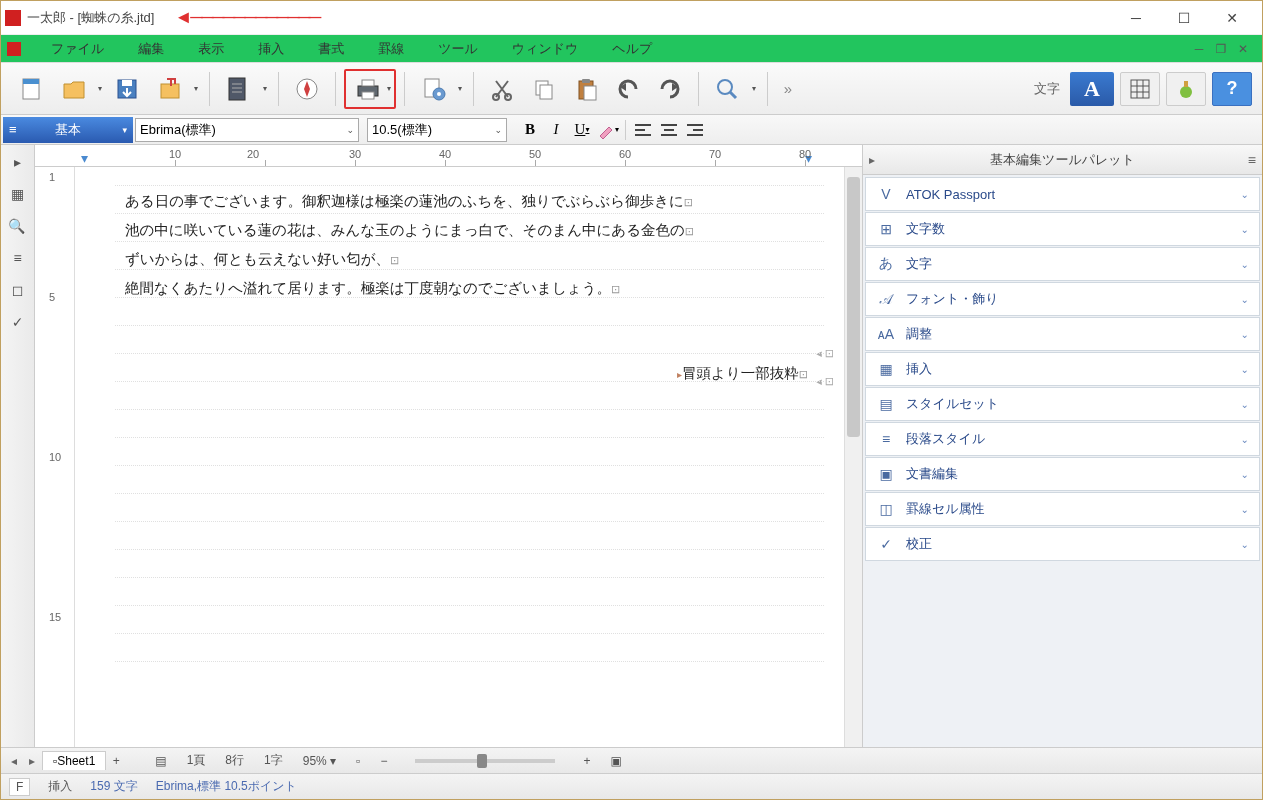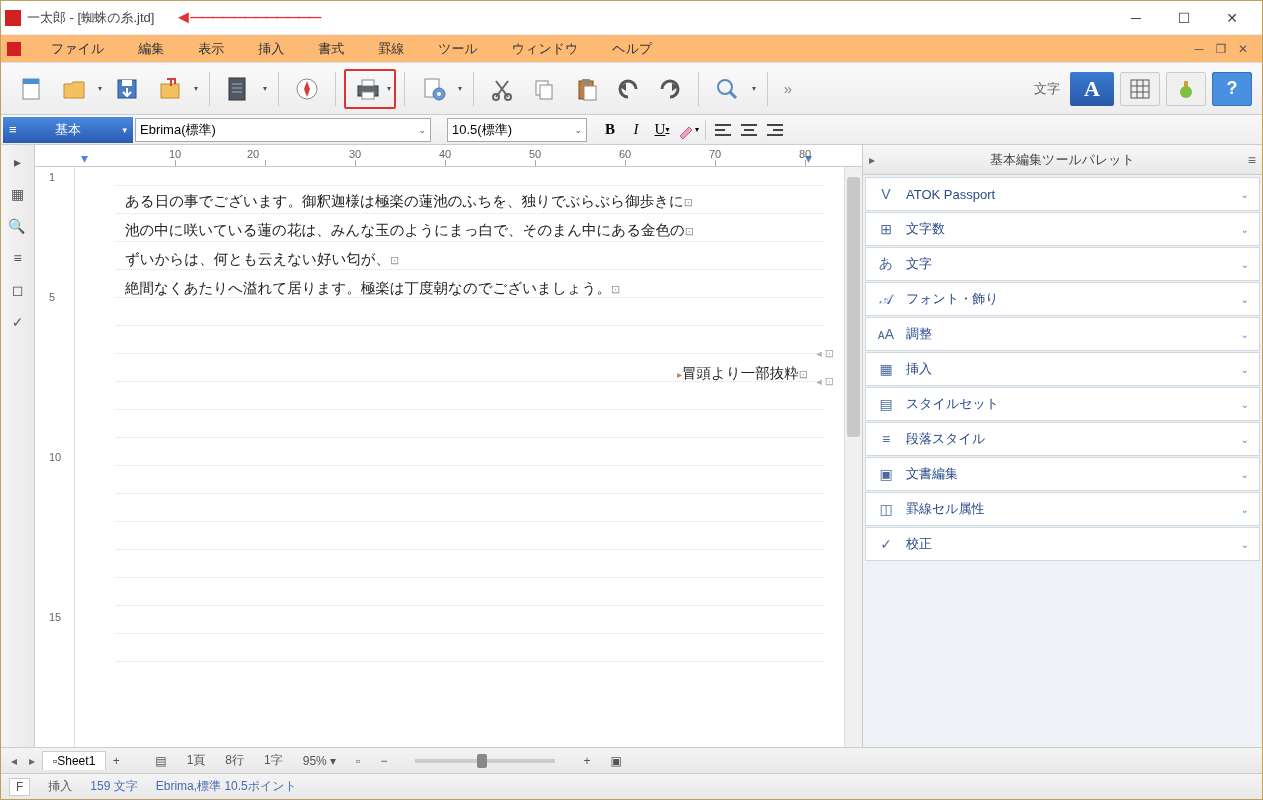--- a/index.html
+++ b/index.html
@@ -4,21 +4,21 @@
 <style>
 * { box-sizing: border-box; margin: 0; padding: 0; }
 body { font-family: "Yu Gothic UI", "Meiryo", sans-serif; font-size: 12px; background: #f0f0f0; overflow: hidden; }
 .window { width: 1263px; height: 800px; background: #fff; display: flex; flex-direction: column; border: 1px solid #c0a060; }
 .titlebar { height: 34px; background: #fff; display: flex; align-items: center; padding: 0 4px; border-bottom: 1px solid #eee; }
 .app-icon { width: 16px; height: 16px; background: #d02020; margin-right: 6px; }
 .title-text { font-size: 13px; color: #444; }
 .arrow-annotation { color: #e03030; font-size: 18px; margin-left: 20px; letter-spacing: -2px; }
 .win-controls { margin-left: auto; display: flex; gap: 20px; padding-right: 12px; }
 .win-btn { width: 28px; height: 20px; display: flex; align-items: center; justify-content: center; font-size: 14px; color: #444; cursor: pointer; }
-.menubar { height: 28px; background: #fdba74; display: flex; align-items: center; padding: 0 6px; border-bottom: 1px solid #ddd; }
+.menubar { height: 28px; background: #22c55e; display: flex; align-items: center; padding: 0 6px; border-bottom: 1px solid #ddd; }
 .menubar-left { display: flex; align-items: center; gap: 14px; }
 .sm-icon { width: 14px; height: 14px; background: #d02020; margin-right: 6px; }
 .menu-item { font-size: 13px; color: #333; padding: 2px 10px; cursor: pointer; }
 .mdi-controls { margin-left: auto; display: flex; gap: 4px; padding-right: 4px; }
 .mdi-btn { width: 18px; height: 16px; display: flex; align-items: center; justify-content: center; font-size: 12px; color: #555; cursor: pointer; }
 .toolbar { height: 52px; background: linear-gradient(#fafafa,#ededed); display: flex; align-items: center; padding: 0 10px; gap: 2px; border-bottom: 1px solid #ccc; }
 .tb-btn { width: 40px; height: 40px; display: flex; align-items: center; justify-content: center; border-radius: 3px; cursor: pointer; position: relative; }
 .tb-btn.has-drop { width: 52px; justify-content: flex-start; padding-left: 8px; }
 .tb-btn .drop { position: absolute; right: 3px; font-size: 8px; color: #555; }
 .tb-sep { width: 1px; height: 34px; background: #ccc; margin: 0 6px; }
@@ -26,21 +26,21 @@
 .tb-right { margin-left: auto; display: flex; align-items: center; gap: 6px; }
 .tb-label { font-size: 13px; color: #666; margin-right: 4px; }
 .tb-big-btn { width: 44px; height: 34px; background: linear-gradient(#3a7ad0,#2a5aa8); display: flex; align-items: center; justify-content: center; border-radius: 2px; cursor: pointer; }
 .tb-flat-btn { width: 40px; height: 34px; background: #f0f0f0; border: 1px solid #ccc; display: flex; align-items: center; justify-content: center; border-radius: 2px; cursor: pointer; }
 .formatbar { height: 30px; background: linear-gradient(#f8f8f8,#eee); display: flex; align-items: center; border-bottom: 1px solid #ccc; }
 .style-badge { width: 130px; height: 26px; background: linear-gradient(#4a8ae0,#2a5ab0); color: #fff; display: flex; align-items: center; justify-content: center; font-size: 13px; margin: 0 2px; position: relative; }
 .style-badge::before { content: "≡"; position: absolute; left: 6px; color: #fff; }
 .style-badge::after { content: "▾"; position: absolute; right: 6px; font-size: 9px; }
 .combo { height: 24px; background: #fff; border: 1px solid #aaa; display: flex; align-items: center; padding: 0 4px; font-size: 13px; position: relative; }
 .combo .drop { margin-left: auto; font-size: 9px; color: #555; }
-.font-combo { width: 296px; margin-right: 16px; }
+.font-combo { width: 224px; margin-right: 8px; }
 .size-combo { width: 140px; margin-right: 10px; }
 .fmt-btn { width: 26px; height: 24px; display: flex; align-items: center; justify-content: center; font-size: 15px; cursor: pointer; font-family: "Times New Roman", serif; }
 .fmt-sep { width: 1px; height: 20px; background: #ccc; margin: 0 4px; }
 .main-area { flex: 1; display: flex; overflow: hidden; }
 .left-rail { width: 34px; background: linear-gradient(to right,#f4f4f4,#eaeaea); border-right: 1px solid #ccc; display: flex; flex-direction: column; align-items: center; padding-top: 6px; gap: 10px; }
 .rail-btn { width: 22px; height: 22px; display: flex; align-items: center; justify-content: center; font-size: 14px; color: #555; cursor: pointer; }
 .doc-container { flex: 1; display: flex; flex-direction: column; background: #f8f8f8; }
 .ruler { height: 22px; background: #fff; border-bottom: 1px solid #ccc; position: relative; font-size: 10px; color: #666; display: flex; align-items: flex-end; }
 .ruler-inner { position: relative; height: 100%; margin-left: 50px; width: 100%; }
 .ruler-mark { position: absolute; bottom: 0; border-left: 1px solid #aaa; height: 6px; }

